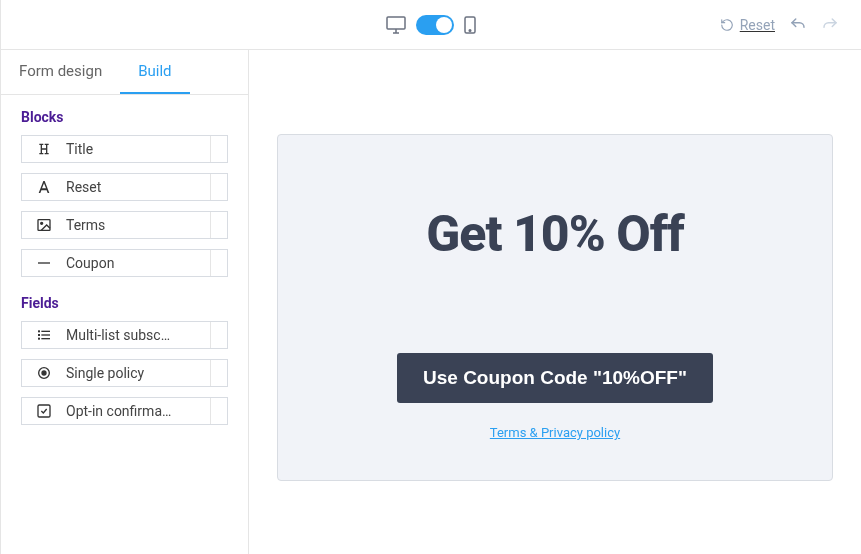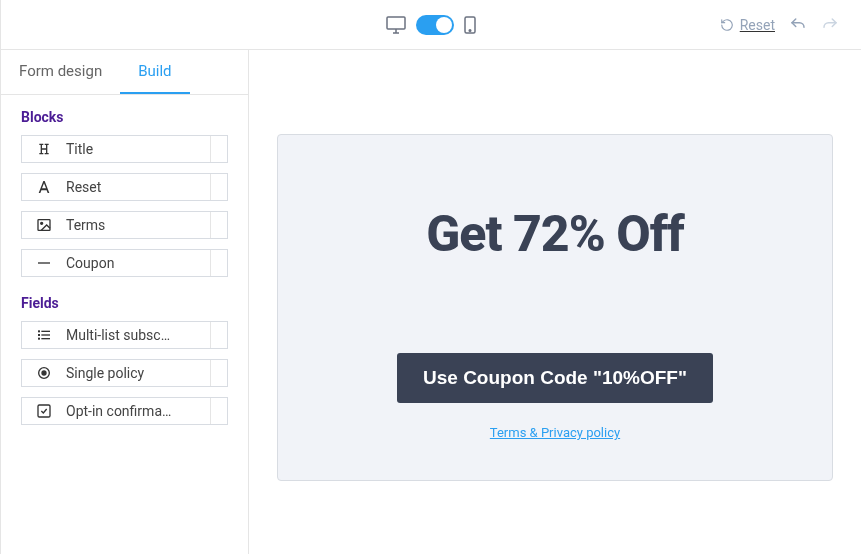--- a/index.html
+++ b/index.html
@@ -244,20 +244,20 @@
                 <circle cx="2" cy="14" r="1.3"></circle>
                 <circle cx="8" cy="14" r="1.3"></circle>
               </svg>
           </span>
         </div>
       </div>
     </div>
 
     <div class="canvas">
       <div class="popup">
-        <div class="popup-heading">Get 72% Off</div>
+        <div class="popup-heading">Get 10% Off</div>
         <button class="coupon-btn">Use Coupon Code "10%OFF"</button>
         <a class="terms-link">Terms &amp; Privacy policy</a>
       </div>
     </div>
   </div>
 
 </div>
 
 </body></html>

